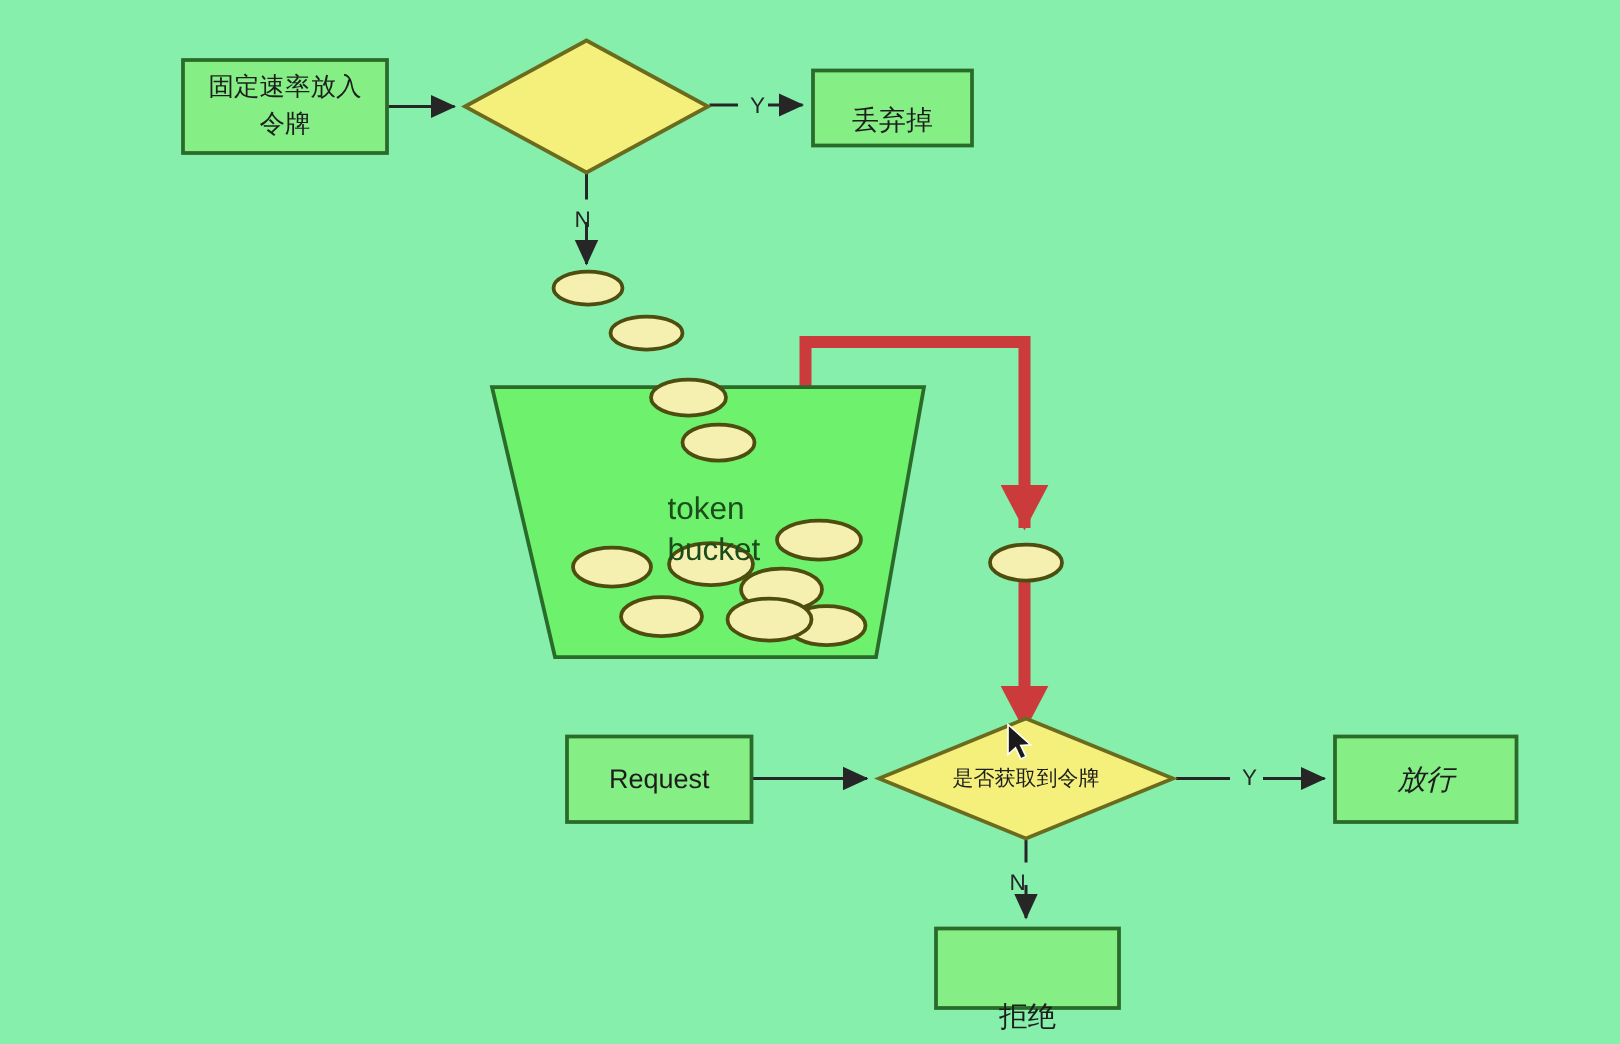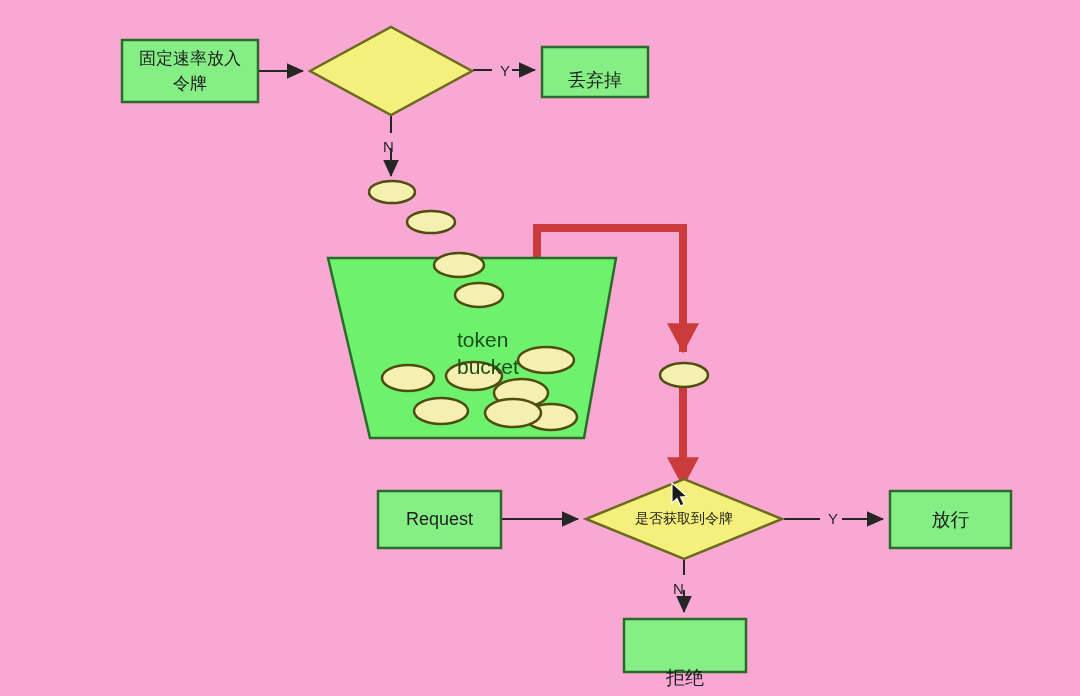--- a/index.html
+++ b/index.html
@@ -7,21 +7,21 @@
     padding: 0;
     background: #ffffff;
   }
   body {
     font-family: "Liberation Sans", "DejaVu Sans", sans-serif;
   }
   #canvas {
     position: relative;
     width: 1080px;
     height: 696px;
-    background: #f9a8d4;
+    background: #86efac;
     overflow: hidden;
   }
   #canvas > svg {
     position: absolute;
     left: 0;
     top: 0;
   }
   .node-label {
     position: absolute;
     display: flex;
@@ -39,21 +39,20 @@
     font-size: 15px;
     color: #262626;
     font-family: "Liberation Sans", sans-serif;
   }
   .bucket-text {
     position: absolute;
     font-size: 21px;
     color: #1b4d1b;
     line-height: 27px;
     font-family: "Liberation Sans", "DejaVu Sans", sans-serif;
-    margin-left: 12px;
   }
 </style>
 </head>
 <body>
 
 <div id="canvas">
 
   <svg width="1080" height="696">
     <defs>
       <marker id="arrowBlack" markerWidth="9" markerHeight="9" refX="8" refY="4.5" orient="auto" markerUnits="strokeWidth">
@@ -124,21 +123,21 @@
   <div class="node-label cn" style="left:122px; top:40px; width:136px; height:62px; font-size:17px; line-height:25px; white-space:pre-line;">固定速率放入
 令牌</div>
 
 
   <div class="node-label cn" style="left:542px; top:47px; width:106px; height:65px; font-size:18px;">丢弃掉</div>
 
   <div class="node-label" style="left:378px; top:491px; width:123px; height:57px; font-size:18px;text-align:right;">Request</div>
 
   <div class="node-label cn" style="left:586px; top:499px; width:196px; height:40px; font-size:14px;">是否获取到令牌</div>
 
-  <div class="node-label cn" style="left:890px; top:491px; width:121px; height:57px; font-size:19px;">放行</div>
+  <div class="node-label cn" style="left:890px; top:491px; width:121px; height:57px; font-size:19px;font-style:italic;">放行</div>
 
   <div class="node-label cn" style="left:624px; top:619px; width:122px; height:53px; font-size:19px;margin-top:32px;">拒绝</div>
 
   <div class="bucket-text" style="left:445px; top:326px;">
     <div>token</div>
     <div>bucket</div>
   </div>
 
   <div class="edge-label" style="left:500px; top:62px;">Y</div>
   <div class="edge-label" style="left:383px; top:138px;">N</div>

